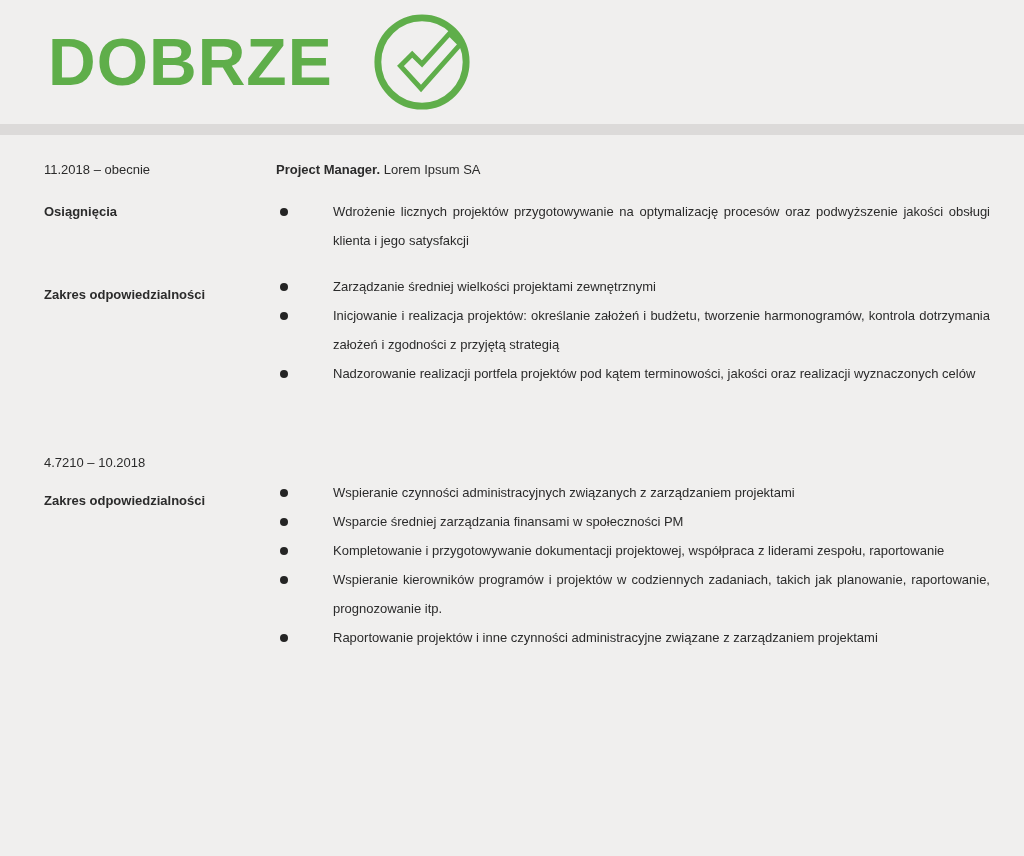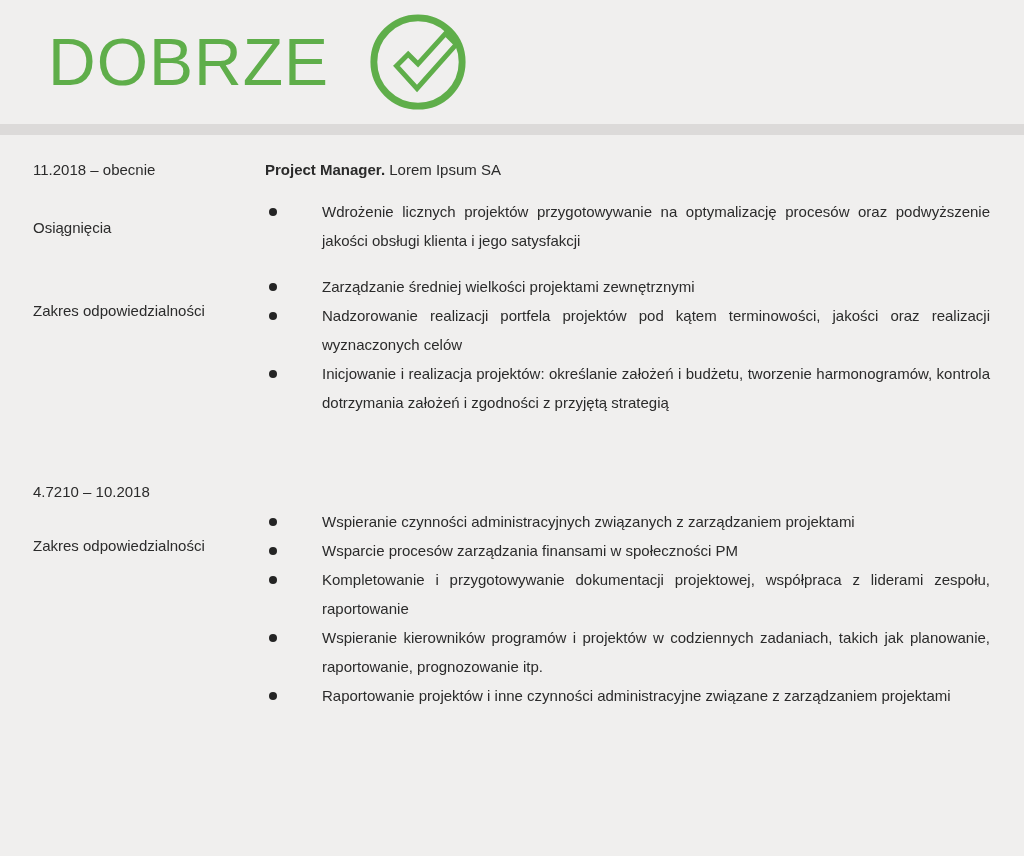--- a/index.html
+++ b/index.html
@@ -18,57 +18,56 @@
   
   .header {
     height: 124px;
     display: flex;
     align-items: center;
     padding-left: 48px;
     gap: 38px;
   }
   .header-title {
     font-size: 66px;
-    font-weight: normal;
+    font-weight: bold;
     letter-spacing: 1px;
     color: #5fae4a;
     line-height: 1;
     text-align: right;
   }
   .check-icon { width: 102px; height: 102px; display: block; }
 
   .divider {
     height: 11px;
     width: 100%;
     background: #dcdad9;
   }
 
   
   .cv-body {
-    padding: 20px 34px 0 33px;
-    font-size: 15px;
+    padding: 20px 34px 0 44px;
+    font-size: 13px;
     line-height: 29px;
   }
 
   .entry { display: block; }
   .entry + .entry { margin-top: 60px; }
 
   .row {
     display: grid;
     grid-template-columns: 232px 1fr;
     align-items: start;
   }
 
   .date { font-weight: normal; }
   .job-title b { font-weight: bold; }
 
   .group-label {
-    font-weight: normal;
+    font-weight: bold;
     max-width: 185px;
-    margin-top: 16px;
   }
   .label-offset .group-label { padding-top: 8px; }
 
   .entry-1 .group-1 { margin-top: 13px; }
   .entry-1 .group-2 { margin-top: 17px; }
   .entry-2 .group-1 { margin-top: 1px; }
 
   .bullet-list { list-style: none; }
   .bullet-list li {
     position: relative;
@@ -114,38 +113,38 @@
         <div class="group-label">Osiągnięcia</div>
         <ul class="bullet-list">
           <li><span>Wdrożenie licznych projektów przygotowywanie na optymalizację procesów oraz podwyższenie jakości obsługi klienta i jego satysfakcji</span></li>
         </ul>
       </div>
 
       <div class="row group group-2 label-offset">
         <div class="group-label">Zakres odpowiedzialności</div>
         <ul class="bullet-list">
           <li><span>Zarządzanie średniej wielkości projektami zewnętrznymi</span></li>
+          <li><span>Inicjowanie i realizacja projektów: określanie założeń i budżetu, tworzenie harmonogramów, kontrola dotrzymania założeń i zgodności z przyjętą strategią</span></li>
           <li><span>Nadzorowanie realizacji portfela projektów pod kątem terminowości, jakości oraz realizacji wyznaczonych celów</span></li>
-          <li><span>Inicjowanie i realizacja projektów: określanie założeń i budżetu, tworzenie harmonogramów, kontrola dotrzymania założeń i zgodności z przyjętą strategią</span></li>
         </ul>
       </div>
 
     </section>
 
     <section class="entry entry-2">
 
       <div class="row">
         <div class="date">4.7210 – 10.2018</div>
       </div>
 
       <div class="row group group-1 label-offset">
         <div class="group-label">Zakres odpowiedzialności</div>
         <ul class="bullet-list">
           <li><span>Wspieranie czynności administracyjnych związanych z zarządzaniem projektami</span></li>
-          <li><span>Wsparcie procesów zarządzania finansami w społeczności PM</span></li>
+          <li><span>Wsparcie średniej zarządzania finansami w społeczności PM</span></li>
           <li><span>Kompletowanie i przygotowywanie dokumentacji projektowej, współpraca z liderami zespołu, raportowanie</span></li>
           <li><span>Wspieranie kierowników programów i projektów w codziennych zadaniach, takich jak planowanie, raportowanie, prognozowanie itp.</span></li>
           <li><span>Raportowanie projektów i inne czynności administracyjne związane z zarządzaniem projektami</span></li>
         </ul>
       </div>
 
     </section>
 
   </main>
 </div>

